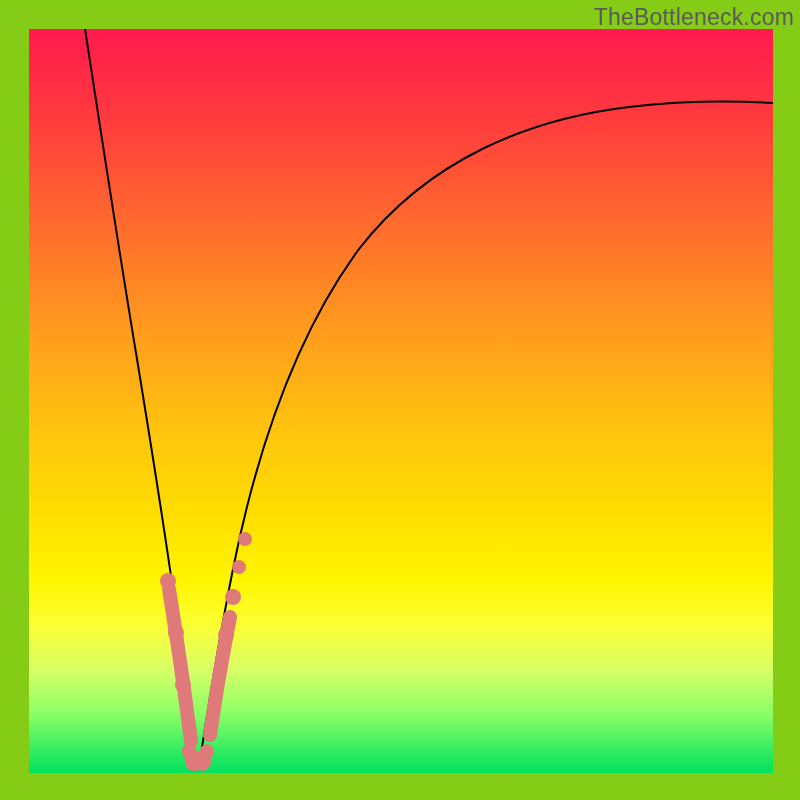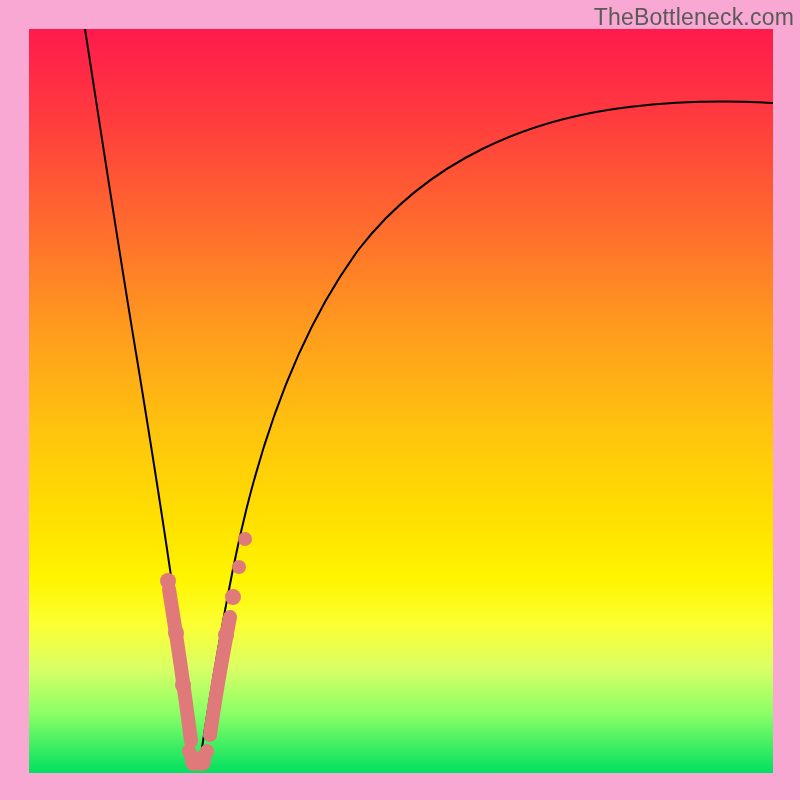--- a/index.html
+++ b/index.html
@@ -1,21 +1,21 @@
 <!DOCTYPE html>
 <html><head>
 <meta charset="utf-8">
 <style>
   * { margin: 0; padding: 0; box-sizing: border-box; }
   html, body { width: 800px; height: 800px; overflow: hidden; background: #000; }
   #stage {
     position: relative;
     width: 800px;
     height: 800px;
-    background: #f9a8d4;
+    background: #84cc16;
   }
   #plot {
     position: absolute;
     left: 29px;
     top: 29px;
     width: 744px;
     height: 744px;
     background: linear-gradient(to bottom,
       #ff1a4d 0%,
       #ff3b3e 12%,

